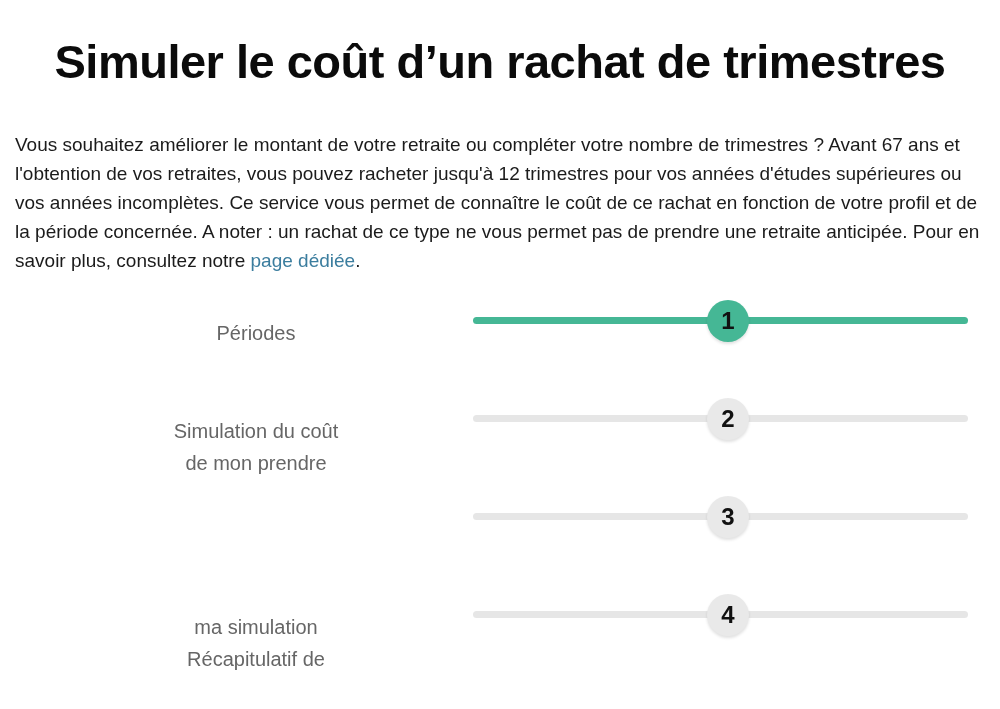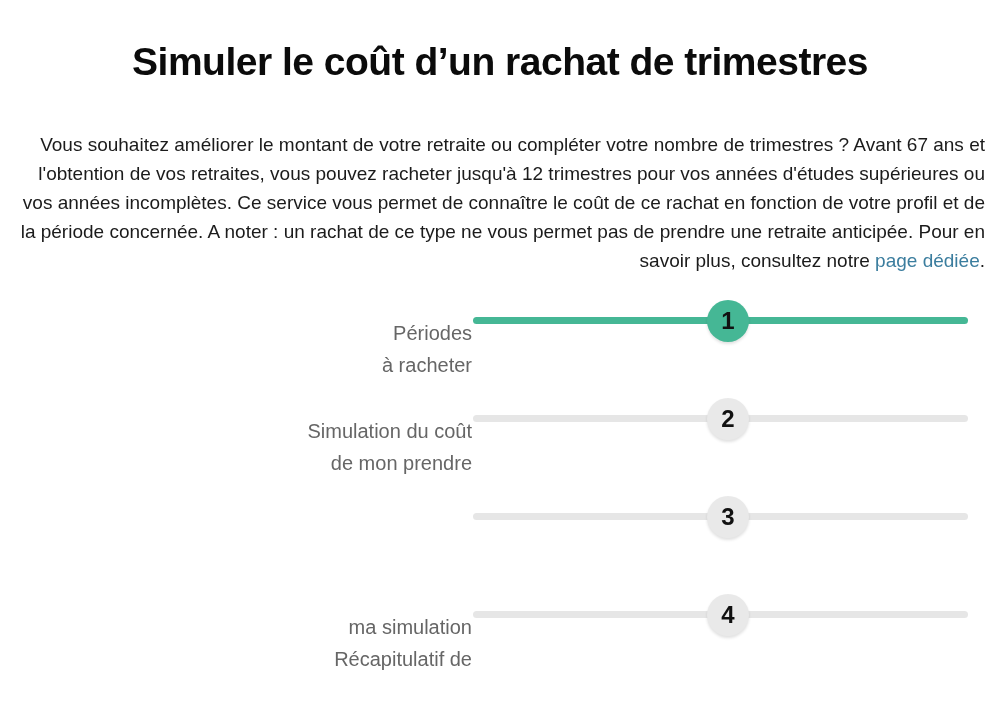--- a/index.html
+++ b/index.html
@@ -1,25 +1,25 @@
 <!DOCTYPE html>
 <html><head>
 <meta charset="utf-8">
 <style>
-  * { margin: 0; padding: 0; box-sizing: border-box; text-align: right; }
+  * { margin: 0; padding: 0; box-sizing: border-box; }
   html, body {
     width: 1000px; height: 709px;
     background: #ffffff;
     font-family: "Liberation Sans", "DejaVu Sans", sans-serif;
     overflow: hidden;
   }
   .page-title {
     margin: 36px 12px 0;
     text-align: center;
-    font-size: 39px;
+    font-size: 47px;
     line-height: 52px;
     font-weight: 700;
     color: #0b0b0b;
     letter-spacing: -0.5px;
   }
   .intro {
     margin: 42px 15px 0;
     font-size: 19px;
     line-height: 29px;
     color: #1b1b1b;
@@ -81,21 +81,20 @@
 
 <h1 class="page-title">Simuler le coût d’un rachat de trimestres</h1>
 
 <p class="intro"><span>Vous souhaitez améliorer le montant de votre retraite ou compléter votre nombre de trimestres ? Avant 67 ans et l'obtention de vos retraites, vous pouvez racheter jusqu'à 12 trimestres pour vos années d'études supérieures ou vos années incomplètes. Ce service vous permet de connaître le coût de ce rachat en fonction de votre profil et de la période concernée. A noter : un rachat de ce type ne vous permet pas de prendre une retraite anticipée. Pour en savoir plus, consultez notre </span><a href="#">page dédiée</a><span>.</span></p>
 
 <div class="stepper">
 
   <div class="step-row active">
     <div class="step-label">
       <span>Périodes</span>
-      <span>à racheter</span>
     </div>
     <div class="step-track">
       <div class="step-handle">1</div>
     </div>
   </div>
 
   <div class="step-row">
     <div class="step-label">
       <span>Simulation du coût</span>
       <span>de mon prendre</span>

